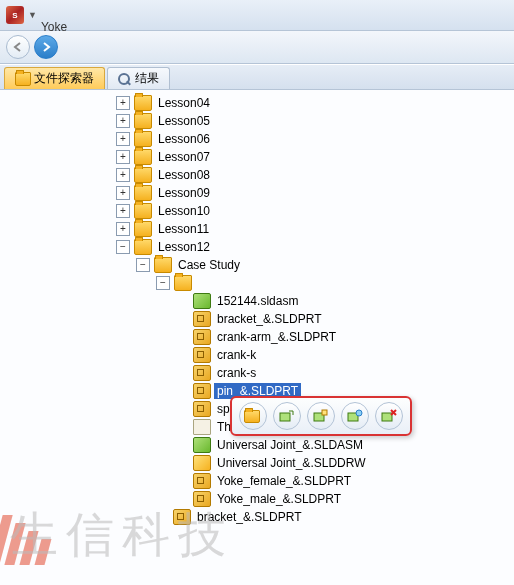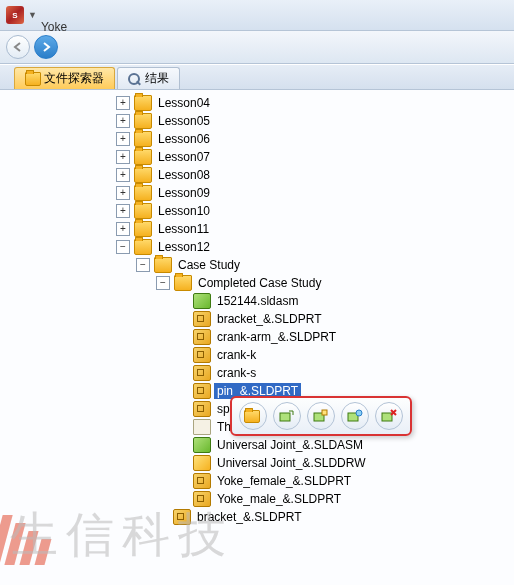--- a/index.html
+++ b/index.html
@@ -68,21 +68,21 @@
 .nav-btn.back { color: #888; }
 .main-area {
   background: #fcfdff;
   height: calc(100% - 62px);
   border-top: 1px solid #fff;
 }
 .tabs {
   display: flex;
   background: linear-gradient(to bottom, #e6edf6, #d5e0ee);
   border-bottom: 1px solid #b5c4d6;
-  padding: 2px 4px 0 14px;
+  padding: 2px 4px 0 4px;
   height: 22px;
 }
 .tab {
   padding: 3px 10px;
   border: 1px solid #b0bfd1;
   border-bottom: none;
   border-radius: 3px 3px 0 0;
   margin-right: 2px;
   display: flex;
   align-items: center;
@@ -358,21 +358,20 @@
       <div class="tree-node">
         <span class="indent" style="width: 134px;"></span>
         <span class="expander">−</span>
         <span class="node-icon folder-icon"></span>
         <span class="node-label">Case Study</span>
       </div>
       <div class="tree-node">
         <span class="indent" style="width: 154px;"></span>
         <span class="expander">−</span>
         <span class="node-icon folder-icon"></span>
-        <span class="node-label">Completed Case Study</span>
       </div>
       <div class="tree-node">
         <span class="indent" style="width: 174px;"></span>
         <span class="indent" style="width: 17px;"></span>
         <span class="node-icon asm-icon"></span>
         <span class="node-label">152144.sldasm</span>
       </div>
       <div class="tree-node">
         <span class="indent" style="width: 174px;"></span>
         <span class="indent" style="width: 17px;"></span>

